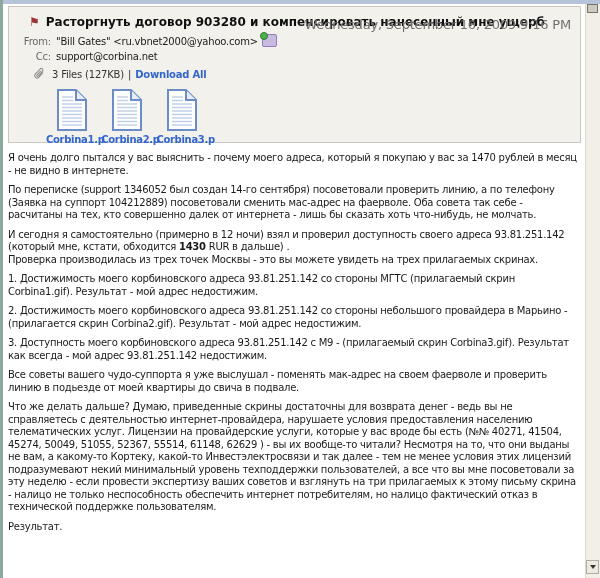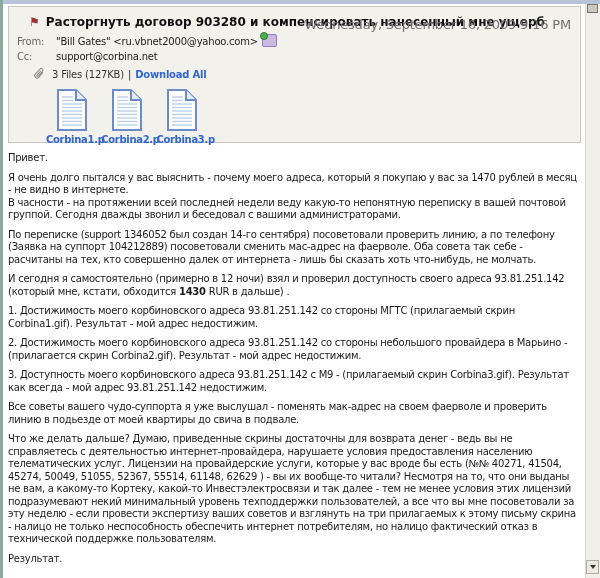--- a/index.html
+++ b/index.html
@@ -22,21 +22,21 @@
   
   .header-panel{
     position:absolute;left:8px;top:6px;width:573px;height:137px;
     background:#f2f1ec;border:1px solid #c9c8c0;box-sizing:border-box;
     font-size:10px;color:#222;
   }
   .subject-line{margin:8px 150px 5px 20px;font-size:12px;font-weight:bold;color:#101010;white-space:nowrap;}
   .flag-icon{color:#9c3434;font-size:12px;margin-right:6px;}
   .date{position:absolute;top:10px;right:9px;font-size:13px;color:#6f6f6f;letter-spacing:-0.2px;}
   .meta{margin:2px 0 2px 8px;line-height:13px;letter-spacing:-0.2px;}
-  .meta .label{display:inline-block;width:34px;color:#6a6a6a;}
+  .meta .label{display:inline-block;width:34px;text-align:right;color:#6a6a6a;}
   .meta .value{color:#1c1c1c;margin-left:5px;}
   .presence-icon{display:inline-block;width:13px;height:11px;background:#c9badf;border:1px solid #8f7fc0;border-radius:2px;vertical-align:-2px;margin-left:4px;position:relative;}
   .presence-icon::after{content:"";position:absolute;left:-3px;top:-3px;width:6px;height:6px;border-radius:50%;background:#4db04d;border:1px solid #2e7b2e;}
   .attach-row{margin:4px 0 4px 24px;letter-spacing:-0.2px;color:#333;}
   .attach-row .clip{vertical-align:-2px;margin-right:7px;}
   .download-link{color:#3366cc;font-weight:bold;cursor:pointer;text-decoration:none;margin-top:40px;}
   .sep{color:#333;margin:0 4px;}
 
   .tiles{margin:7px 0 0 37px;}
   .tile{display:inline-block;width:52px;text-align:center;vertical-align:top;cursor:pointer;}
@@ -129,23 +129,22 @@
             <line x1="7" y1="32.5" x2="27" y2="32.5"></line>
             <line x1="7" y1="36" x2="27" y2="36"></line>
           </g>
         </svg>
       <div class="name">Corbina3.p</div>
     </div>
   </div>
 </div>
 
 <div class="body-area">
-    <p><span>Привет.</span></p>
-    <p><span>Я очень долго пытался у вас выяснить - почему моего адреса, который я покупаю у вас за 1470 рублей в месяц - не видно в интернете.</span><br><span>В часности - на протяжении всей последней недели веду какую-то непонятную переписку в вашей почтовой группой. Сегодня дважды звонил и беседовал с вашими администраторами.</span></p>
+    <p><span>Я очень долго пытался у вас выяснить - почему моего адреса, который я покупаю у вас за 1470 рублей в месяц - не видно в интернете.</span><br></p>
     <p><span>По переписке (support 1346052 был создан 14-го сентября) посоветовали проверить линию, а по телефону (Заявка на суппорт 104212889) посоветовали сменить мас-адрес на фаерволе. Оба совета так себе - расчитаны на тех, кто совершенно далек от интернета - лишь бы сказать хоть что-нибудь, не молчать.</span></p>
-    <p><span>И  сегодня я самостоятельно  (примерно в 12 ночи) взял и проверил доступность своего адреса 93.81.251.142 (который мне, кстати, обходится </span><b>1430</b><span> RUR в дальше) .</span><br></p>
+    <p><span>И  сегодня я самостоятельно  (примерно в 12 ночи) взял и проверил доступность своего адреса 93.81.251.142 (который мне, кстати, обходится </span><b>1430</b><span> RUR в дальше) .</span><br><span>Проверка производилась из трех точек Москвы - это вы можете увидеть на трех прилагаемых скринах.</span></p>
     <p><span>1. Достижимость моего корбиновского адреса 93.81.251.142 со стороны МГТС (прилагаемый скрин Corbina1.gif). Результат - мой адрес недостижим.</span></p>
     <p><span>2. Достижимость моего корбиновского адреса 93.81.251.142 со стороны небольшого провайдера в Марьино - (прилагается скрин Corbina2.gif). Результат - мой адрес недостижим.</span></p>
     <p><span>3. Доступность моего корбиновского адреса 93.81.251.142 с М9 - (прилагаемый скрин Corbina3.gif). Результат как всегда - мой адрес  93.81.251.142 недостижим.</span></p>
     <p><span>Все советы вашего чудо-суппорта я уже выслушал - поменять мак-адрес на своем фаерволе и проверить линию в подьезде от моей квартиры до свича в подвале.</span></p>
     <p><span>Что же делать дальше? Думаю, приведенные скрины достаточны для возврата денег - ведь вы не справляетесь с деятельностью интернет-провайдера, нарушаете условия предоставления населению телематических услуг. Лицензии на провайдерские услуги, которые у вас вроде бы есть (№№ 40271, 41504, 45274, 50049, 51055, 52367, 55514, 61148, 62629 ) - вы их вообще-то читали? Несмотря на то, что они выданы не вам, а какому-то Кортеку, какой-то Инвестэлектросвязи и так далее - тем не менее условия этих лицензий подразумевают некий минимальный уровень техподдержки пользователей,  а все что вы мне посоветовали за эту неделю - если провести экспертизу ваших советов и взглянуть на три прилагаемых к этому письму скрина - налицо не только неспособность обеспечить интернет потребителям, но налицо фактический отказ в технической поддержке пользователям.</span></p>
     <p><span>Результат.</span></p>
   </div>
 
 </body></html>

